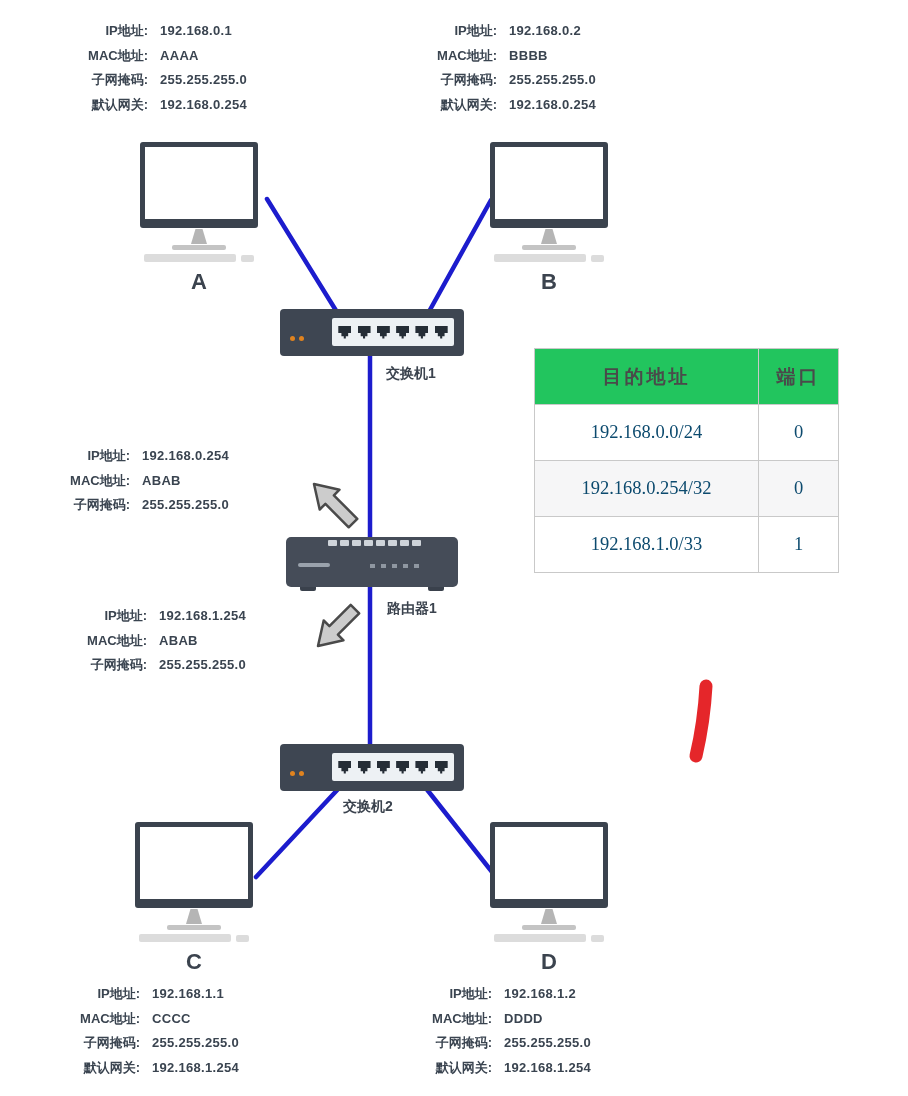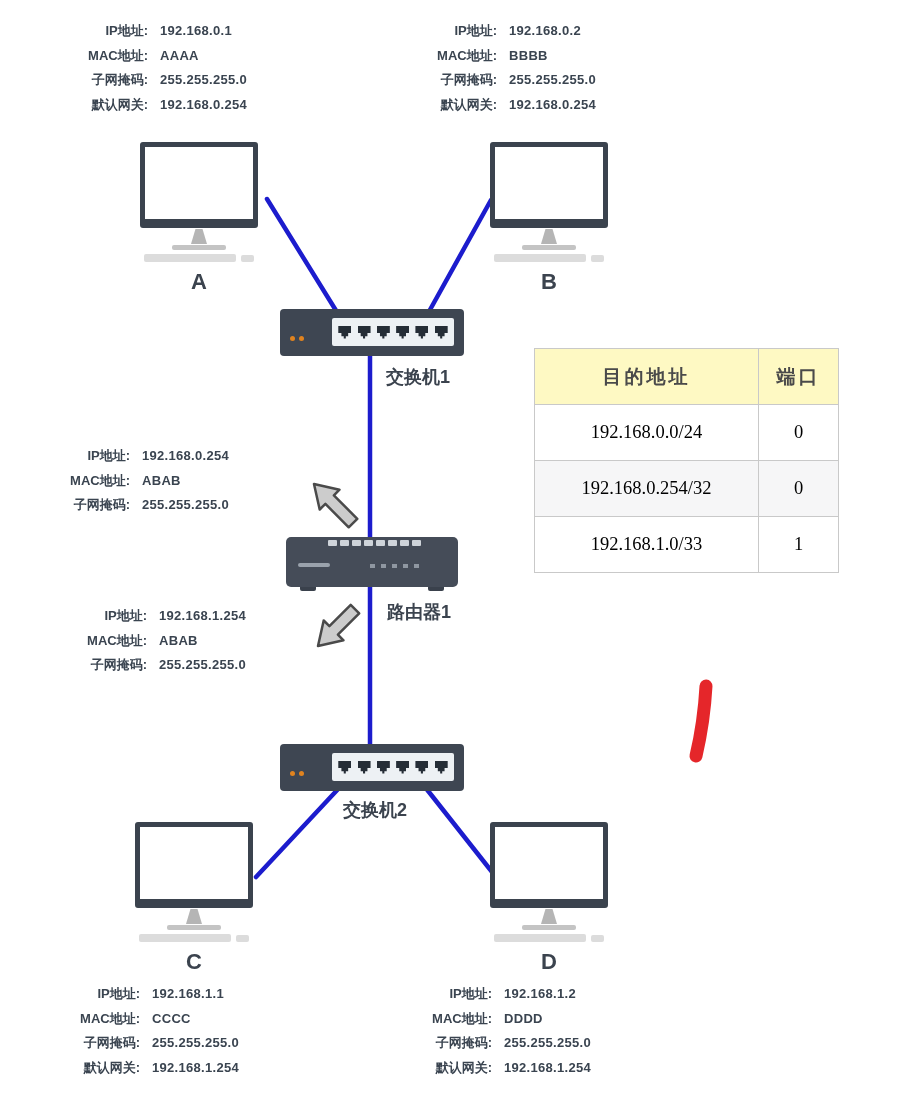--- a/index.html
+++ b/index.html
@@ -36,29 +36,29 @@
   .router { position:absolute; left:286px; top:537px; width:172px; height:50px;
             background:#454c58; border-radius:5px; z-index:2; }
   .topports { position:absolute; top:3px; left:42px; display:flex; gap:3px; }
   .tp { width:9px; height:6px; background:#cfd4da; border-radius:1px; }
   .stripe { position:absolute; left:12px; top:26px; width:32px; height:4px; background:#9aa2ac; border-radius:2px; }
   .dotrow { position:absolute; left:84px; top:27px; display:flex; gap:6px; }
   .dt { width:5px; height:4px; background:#8f97a1; }
   .foot { position:absolute; bottom:-4px; width:16px; height:4px; background:#3a414c; border-radius:0 0 2px 2px; }
 
   
-  .devlabel { position:absolute; font-size:18px; font-weight:bold; color:#3b434e; z-index:3; }
+  .devlabel { position:absolute; font-size:14px; font-weight:bold; color:#3b434e; z-index:3; }
 
   
   .rt { position:absolute; left:534px; top:348px; border-collapse:collapse; table-layout:fixed;
         background:#ffffff; z-index:3; }
   .rt th, .rt td { border:1px solid #c9c9c9; text-align:center; }
-  .rt th { background:#fef9c3; color:#4a4a4a; font-size:19px; font-weight:bold; height:53px;
+  .rt th { background:#22c55e; color:#4a4a4a; font-size:19px; font-weight:bold; height:53px;
            letter-spacing:3px; font-family:"Liberation Sans", sans-serif; }
-  .rt td { color:#000000; font-family:"Liberation Serif", serif; font-size:18.5px; height:53px; }
+  .rt td { color:#0c4a6e; font-family:"Liberation Serif", serif; font-size:18.5px; height:53px; }
   .rt tr.even td { background:#f6f6f7;text-align:center; }
 
   .overlay { position:absolute; left:0; top:0; z-index:1; pointer-events:none; }
   .topmark { position:absolute; left:0; top:0; z-index:6; pointer-events:none; }
 </style>
 </head>
 <body>
 
 <div class="canvas">
 

